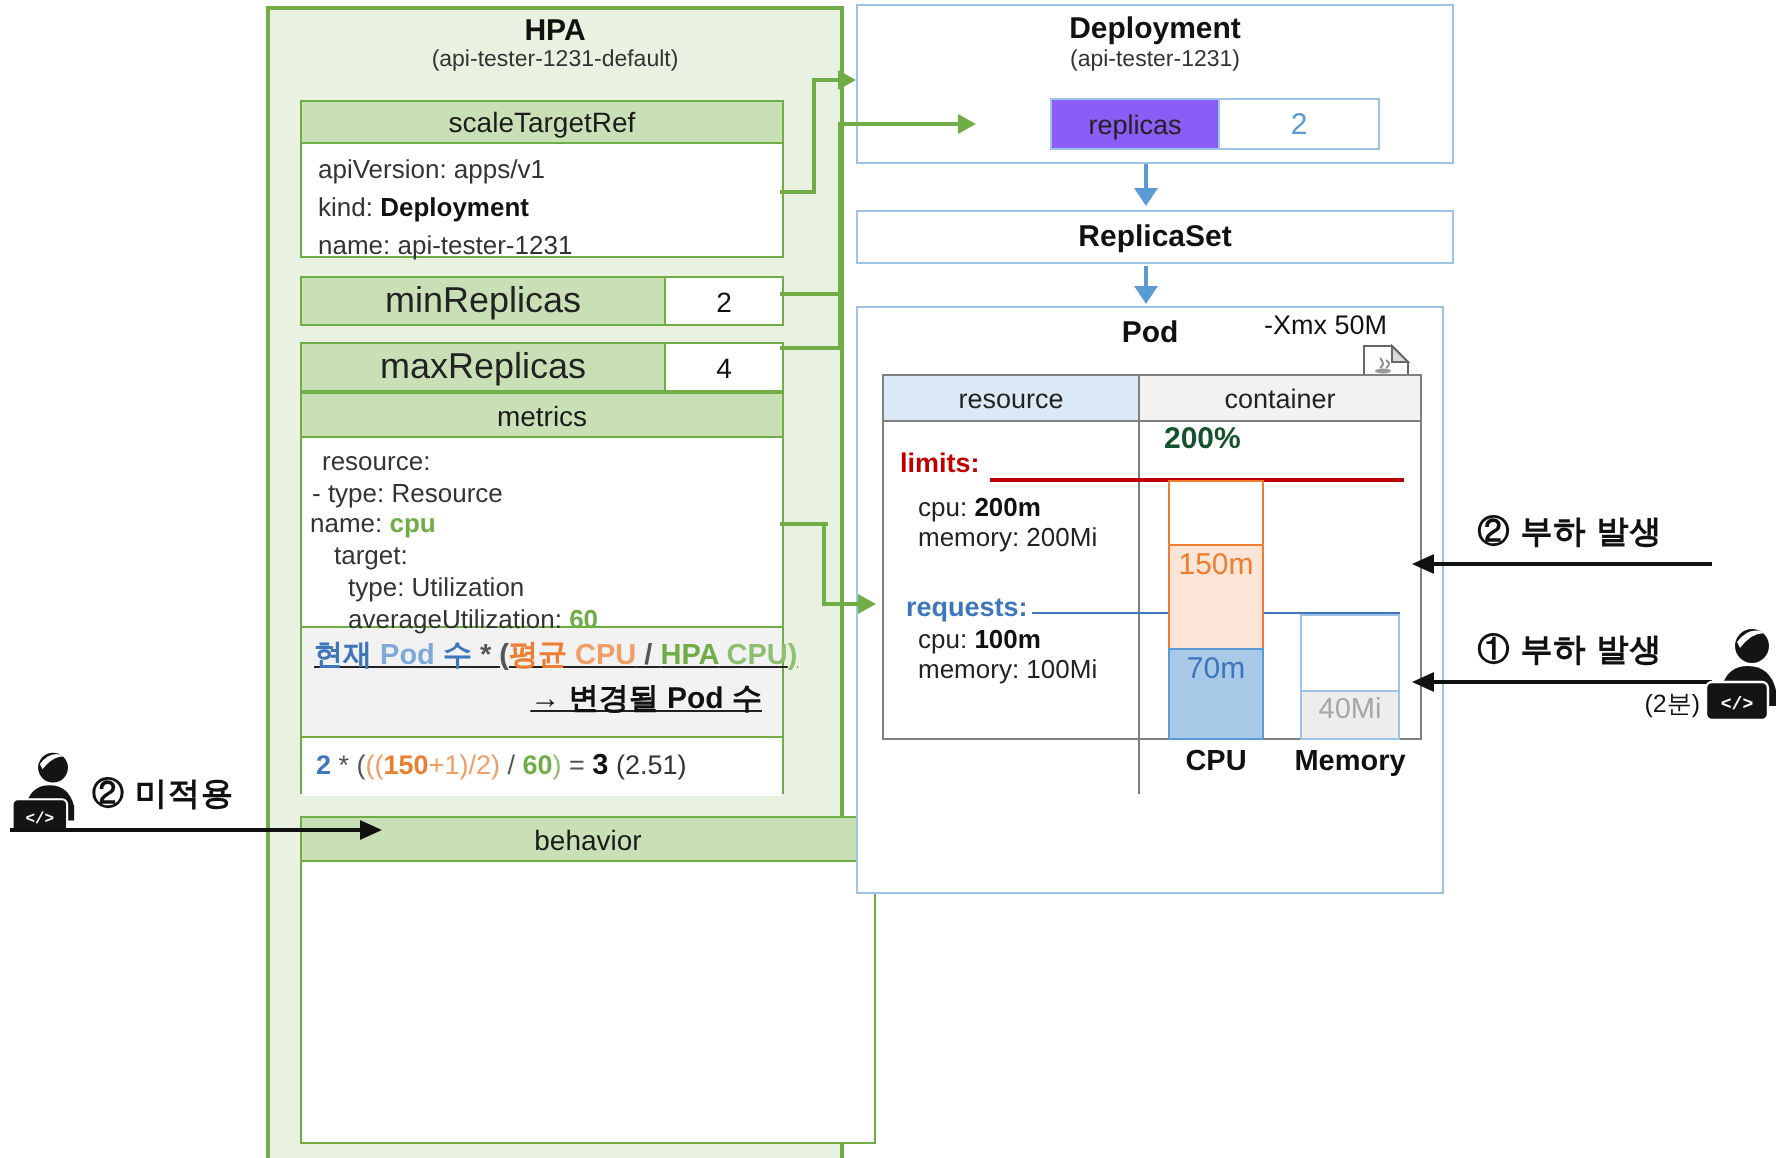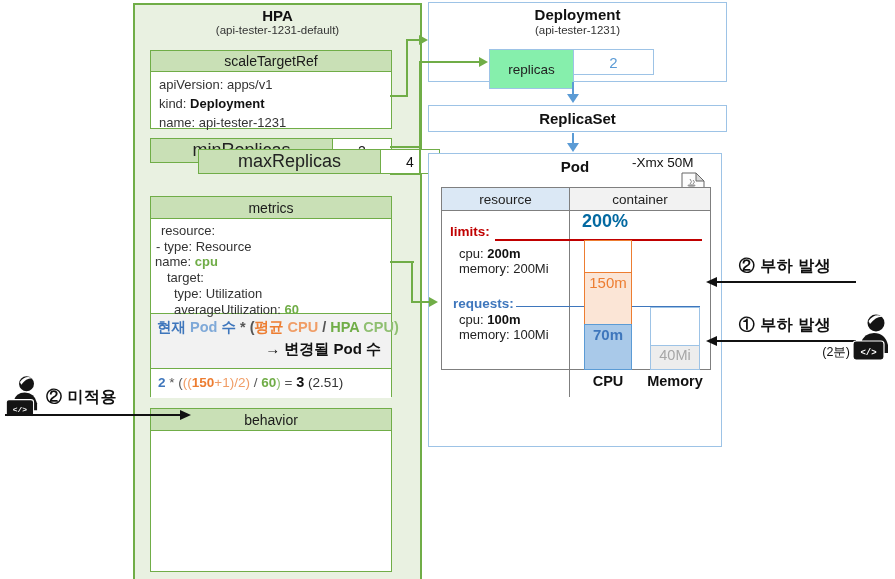--- a/index.html
+++ b/index.html
@@ -60,54 +60,54 @@
         <div>apiVersion: apps/v1</div>
         <div><span>kind: </span><b style="color:#111;">Deployment</b></div>
         <div>name: api-tester-1231</div>
       </div>
     </div>
 
     <div class="abs grow" style="left:15px;top:133px;width:242px;height:25px;">
       <div class="lbl" style="width:181px;">minReplicas</div>
       <div class="val" style="flex:1;">2</div>
     </div>
-    <div class="abs grow" style="left:15px;top:144px;width:242px;height:25px;margin-left:48px;">
+    <div class="abs grow" style="left:15px;top:166px;width:242px;height:25px;">
       <div class="lbl" style="width:181px;">maxReplicas</div>
       <div class="val" style="flex:1;">4</div>
     </div>
 
     <div class="abs gsub" style="left:15px;top:191px;width:242px;height:201px;">
       <div class="ghead" style="height:22px;">metrics</div>
       <div class="yaml" style="height:94px;line-height:15.7px;padding-top:4px;box-sizing:border-box;">
         <div style="padding-left:10px;">resource:</div>
         <div style="padding-left:5px;">- type: Resource</div>
         <div style="padding-left:4px;"><span>name: </span><b class="c-gr-b">cpu</b></div>
         <div style="padding-left:16px;">target:</div>
         <div style="padding-left:23px;">type: Utilization</div>
         <div style="padding-left:23px;"><span>averageUtilization: </span><b class="c-gr-b">60</b></div>
       </div>
 
-      <div style="height:55px;background:#f2f2f2;border-top:1.6px solid #70ad47;box-sizing:border-box;">
+      <div style="height:55px;background:#f2f2f2;border-top:1.6px solid #70ad47;box-sizing:border-box;text-decoration:underline;">
         <div style="white-space:pre;font-size:14.5px;font-weight:bold;padding:4px 0 0 6px;"><span class="c-blue-b">현재</span><span class="c-blue-l"> Pod </span><span class="c-blue-b">수</span><span class="c-dark"> * (</span><span class="c-or-b">평균</span><span class="c-or-l"> CPU</span><span class="c-dark"> / </span><span class="c-gr-b">HPA</span><span class="c-gr-l"> CPU</span><span class="c-gr-l">)</span></div>
         <div style="font-size:15px;font-weight:bold;color:#111;text-align:right;padding:3px 10px 0 0;">→ 변경될 Pod 수</div>
       </div>
 
       <div style="height:30px;border-top:1.6px solid #70ad47;box-sizing:border-box;background:#fff;line-height:27px;white-space:pre;font-size:13.5px;padding-left:7px;"><span class="c-blue-b">2</span><span class="c-dark"> * (</span><span class="c-or-l">((</span><span class="c-or-b">150</span><span class="c-or-l">+1)/2)</span><span class="c-dark"> / </span><span class="c-gr-b">60</span><span class="c-gr-l">)</span><span class="c-dark"> = </span><span style="color:#111;font-weight:bold;font-size:14.5px;">3</span><span style="color:#333;"> (2.51)</span></div>
     </div>
 
-    <div class="abs gsub" style="left:15px;top:403px;width:242px;height:164px;">
+    <div class="abs gsub" style="left:15px;top:403px;width:288px;height:164px;">
       <div class="ghead" style="height:22px;">behavior</div>
     </div>
   </div>
 
   <div class="abs bbox" style="left:428px;top:2px;width:299px;height:80px;">
     <div class="abs bold center" style="left:0;top:3px;width:100%;font-size:15px;color:#111;">Deployment</div>
     <div class="abs center" style="left:0;top:21px;width:100%;font-size:11.5px;color:#333;">(api-tester-1231)</div>
     <div class="abs" style="left:60px;top:46px;display:flex;">
-      <div style="width:85px;height:40px;background:#86efac;border:1.4px solid #9dc3e6;box-sizing:border-box;display:flex;align-items:center;justify-content:center;font-size:13.5px;">replicas</div>
+      <div style="width:85px;height:26px;background:#8b5cf6;border:1.4px solid #9dc3e6;box-sizing:border-box;display:flex;align-items:center;justify-content:center;font-size:13.5px;margin-left:36px;">replicas</div>
       <div style="width:80px;height:26px;background:#fff;border:1.4px solid #9dc3e6;border-left:none;box-sizing:border-box;display:flex;align-items:center;justify-content:center;font-size:15px;color:#5b9bd5;">2</div>
     </div>
   </div>
 
   <div class="abs" style="left:572px;top:82px;width:2.2px;height:13px;background:#5b9bd5;"></div>
   <div class="abs ah-down-b" style="left:566.5px;top:94px;"></div>
 
   <div class="abs bbox bold center" style="left:428px;top:105px;width:299px;height:27px;line-height:25px;font-size:15px;color:#111;">ReplicaSet</div>
 
   <div class="abs" style="left:572px;top:133px;width:2.2px;height:11px;background:#5b9bd5;"></div>
@@ -133,27 +133,27 @@
       </div>
       <div class="abs" style="left:126.6px;top:23px;width:1.4px;height:186px;background:#7f7f7f;"></div>
 
       <div class="abs bold" style="left:8px;top:36px;font-size:13.5px;color:#c00000;">limits:</div>
       <div class="abs" style="left:17px;top:58px;font-size:13px;"><span>cpu: </span><b style="color:#111;">200m</b></div>
       <div class="abs" style="left:17px;top:73px;font-size:13px;">memory: 200Mi</div>
       <div class="abs bold" style="left:11px;top:108px;font-size:13.5px;color:#3e76bc;">requests:</div>
       <div class="abs" style="left:17px;top:124px;font-size:13px;"><span>cpu: </span><b style="color:#111;">100m</b></div>
       <div class="abs" style="left:17px;top:139px;font-size:13px;">memory: 100Mi</div>
 
-      <div class="abs bold" style="left:140px;top:23px;width:54px;font-size:18px;color:#0369a1;">200%</div>
+      <div class="abs bold" style="left:140px;top:23px;width:54px;font-size:15px;color:#14532d;">200%</div>
       <div class="abs line-red" style="left:53px;top:51px;width:207px;"></div>
       <div class="abs line-blue" style="left:74px;top:117.5px;width:184px;"></div>
 
       <div class="abs" style="left:142px;top:52px;width:48px;height:33px;border:1.6px solid #ed7d31;box-sizing:border-box;background:#fff;"></div>
       <div class="abs center" style="left:142px;top:84px;width:48px;height:53px;border:1.6px solid #ed7d31;box-sizing:border-box;background:#fbe5d6;font-size:15px;color:#ed7d31;padding-top:1px;">150m</div>
-      <div class="abs center" style="left:142px;top:136px;width:48px;height:46px;border:1.6px solid #5b9bd5;box-sizing:border-box;background:#a9c9e9;font-size:15px;color:#3e76bc;padding-top:1px;font-weight:bold;">70m</div>
+      <div class="abs center" style="left:142px;top:136px;width:48px;height:46px;border:1.6px solid #5b9bd5;box-sizing:border-box;background:#a9c9e9;font-size:15px;color:#3e76bc;padding-top:1px;">70m</div>
 
       <div class="abs" style="left:208px;top:119px;width:50px;height:39px;border:1.5px solid #9dc3e6;box-sizing:border-box;background:#fff;"></div>
       <div class="abs center" style="left:208px;top:157px;width:50px;height:25px;border:1.5px solid #9dc3e6;box-sizing:border-box;background:#ededed;font-size:14.5px;color:#a6a6a6;padding-top:1px;">40Mi</div>
 
       <div class="abs bold center" style="left:142px;top:185px;width:48px;font-size:14.5px;color:#111;">CPU</div>
       <div class="abs bold center" style="left:200px;top:185px;width:66px;font-size:14.5px;color:#111;">Memory</div>
     </div>
   </div>
 
   <div class="abs gline" style="left:390px;top:95px;width:18px;height:2.4px;"></div>

